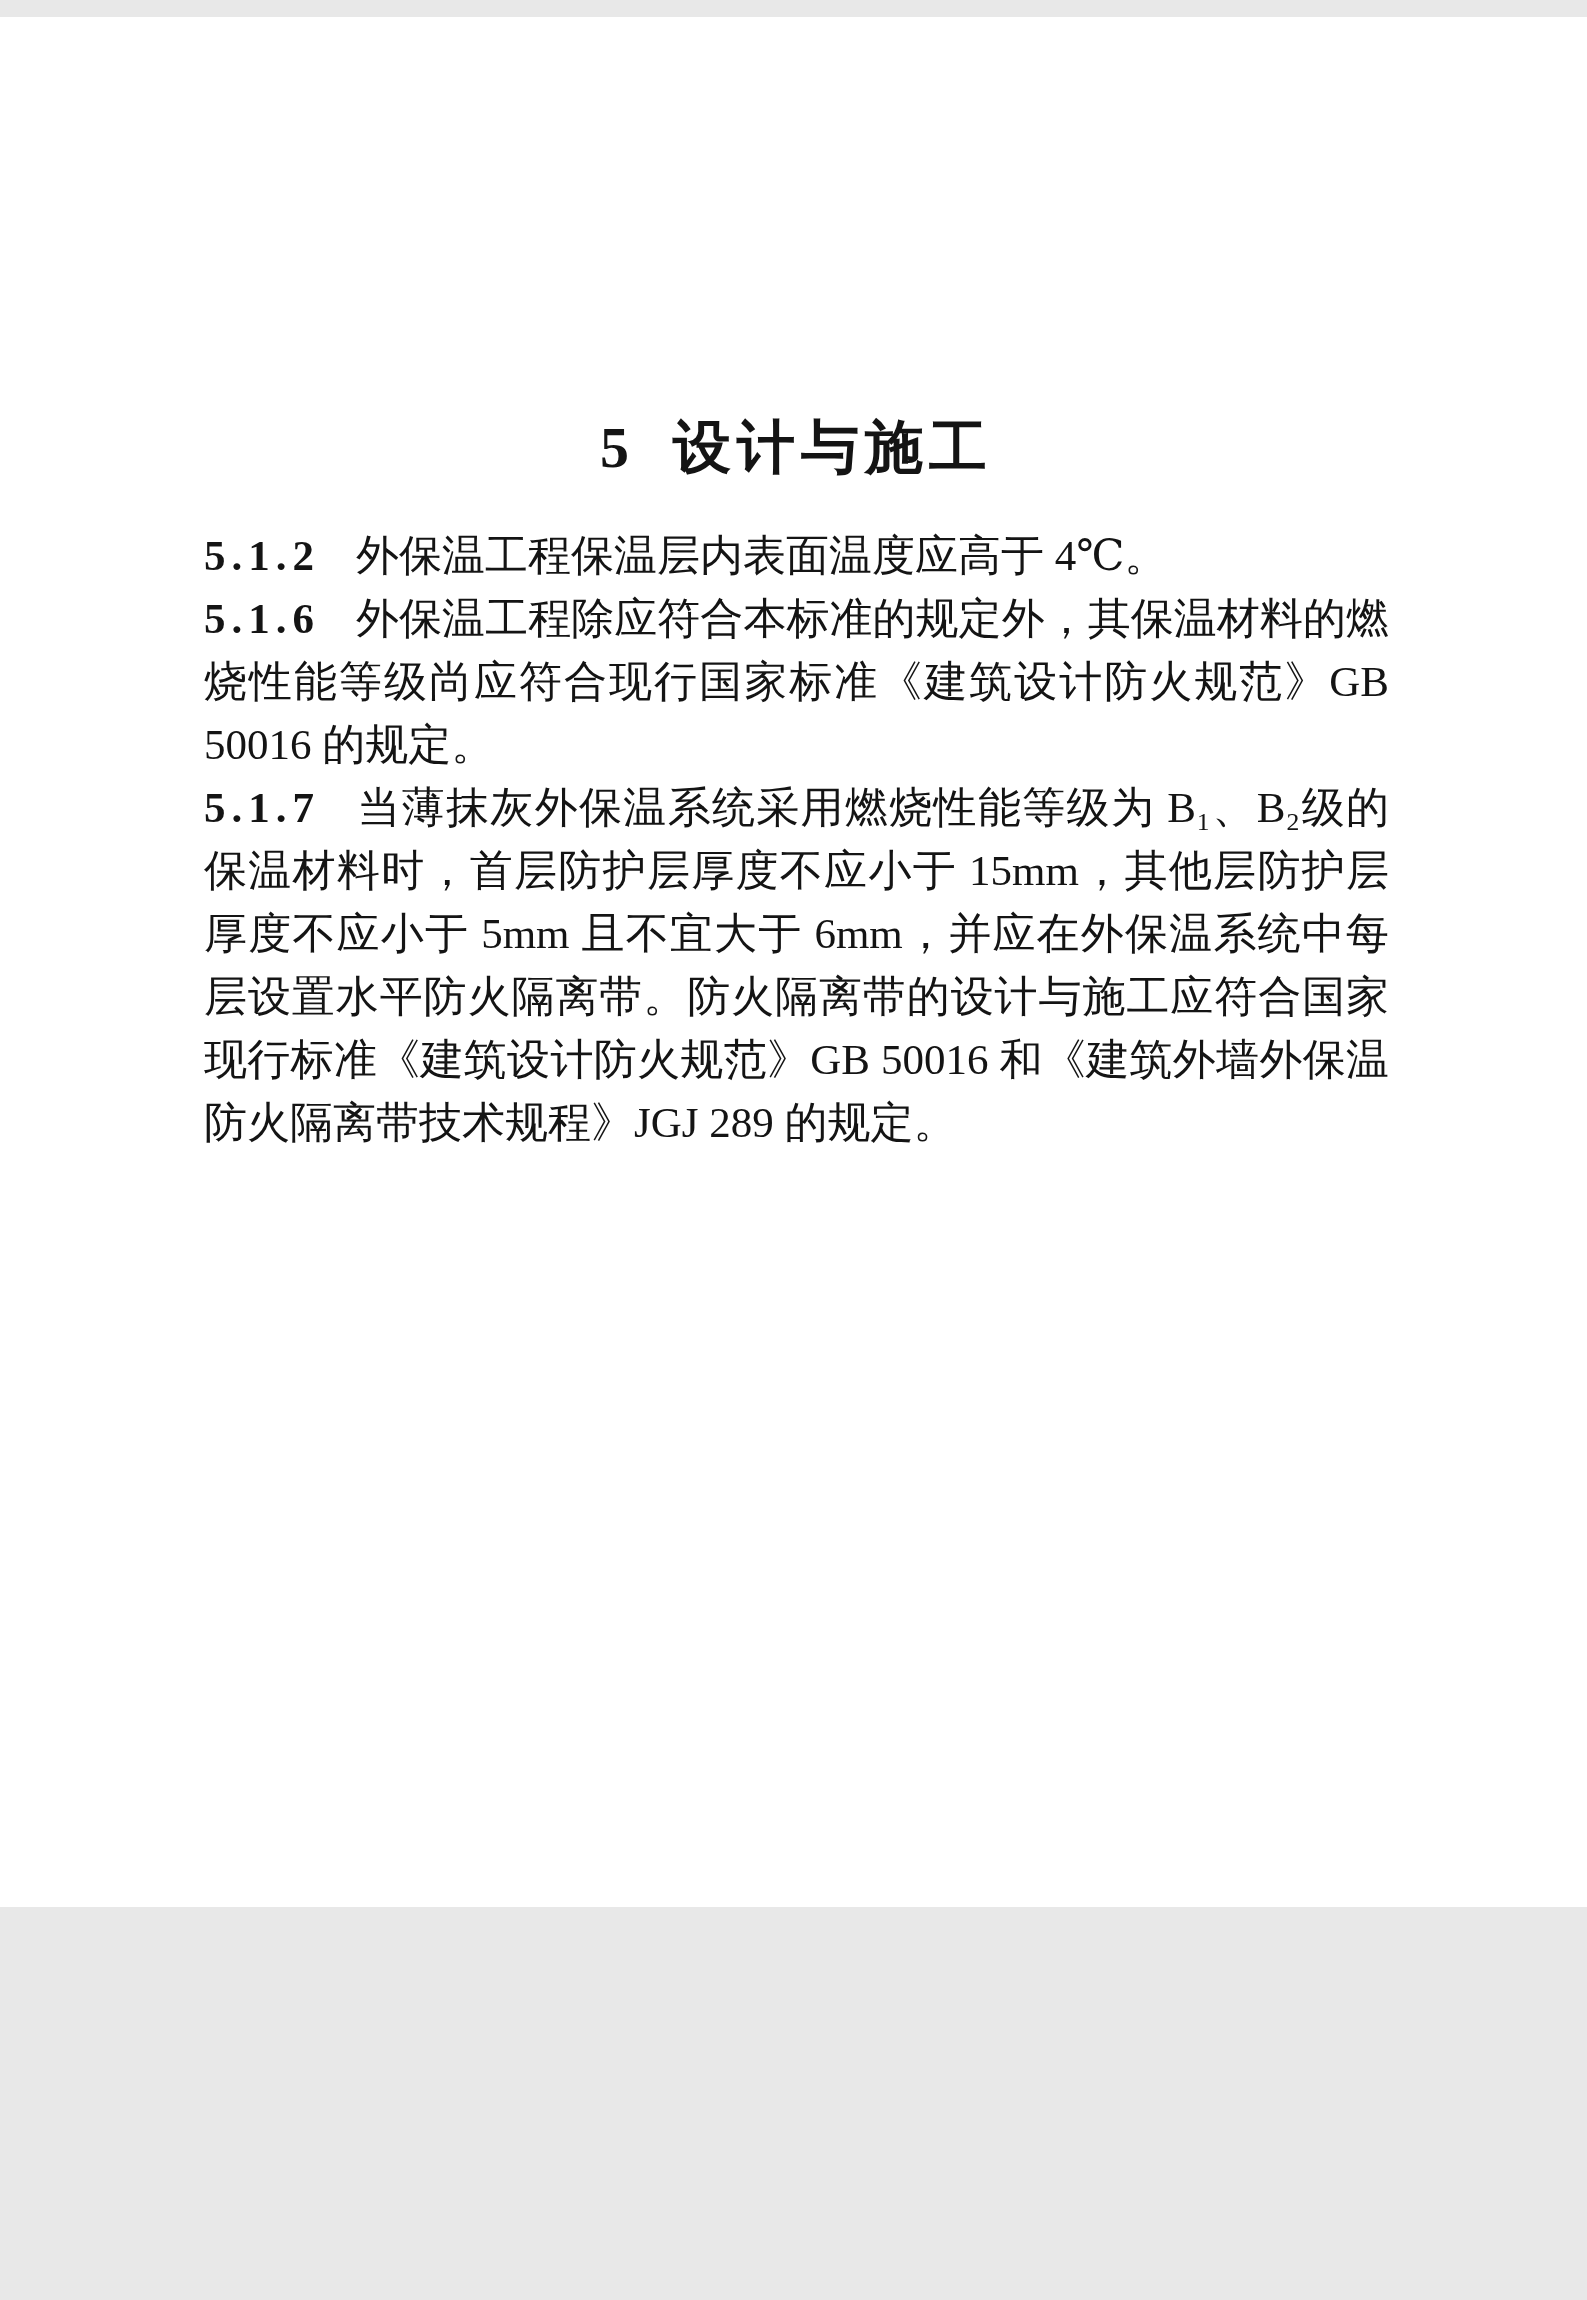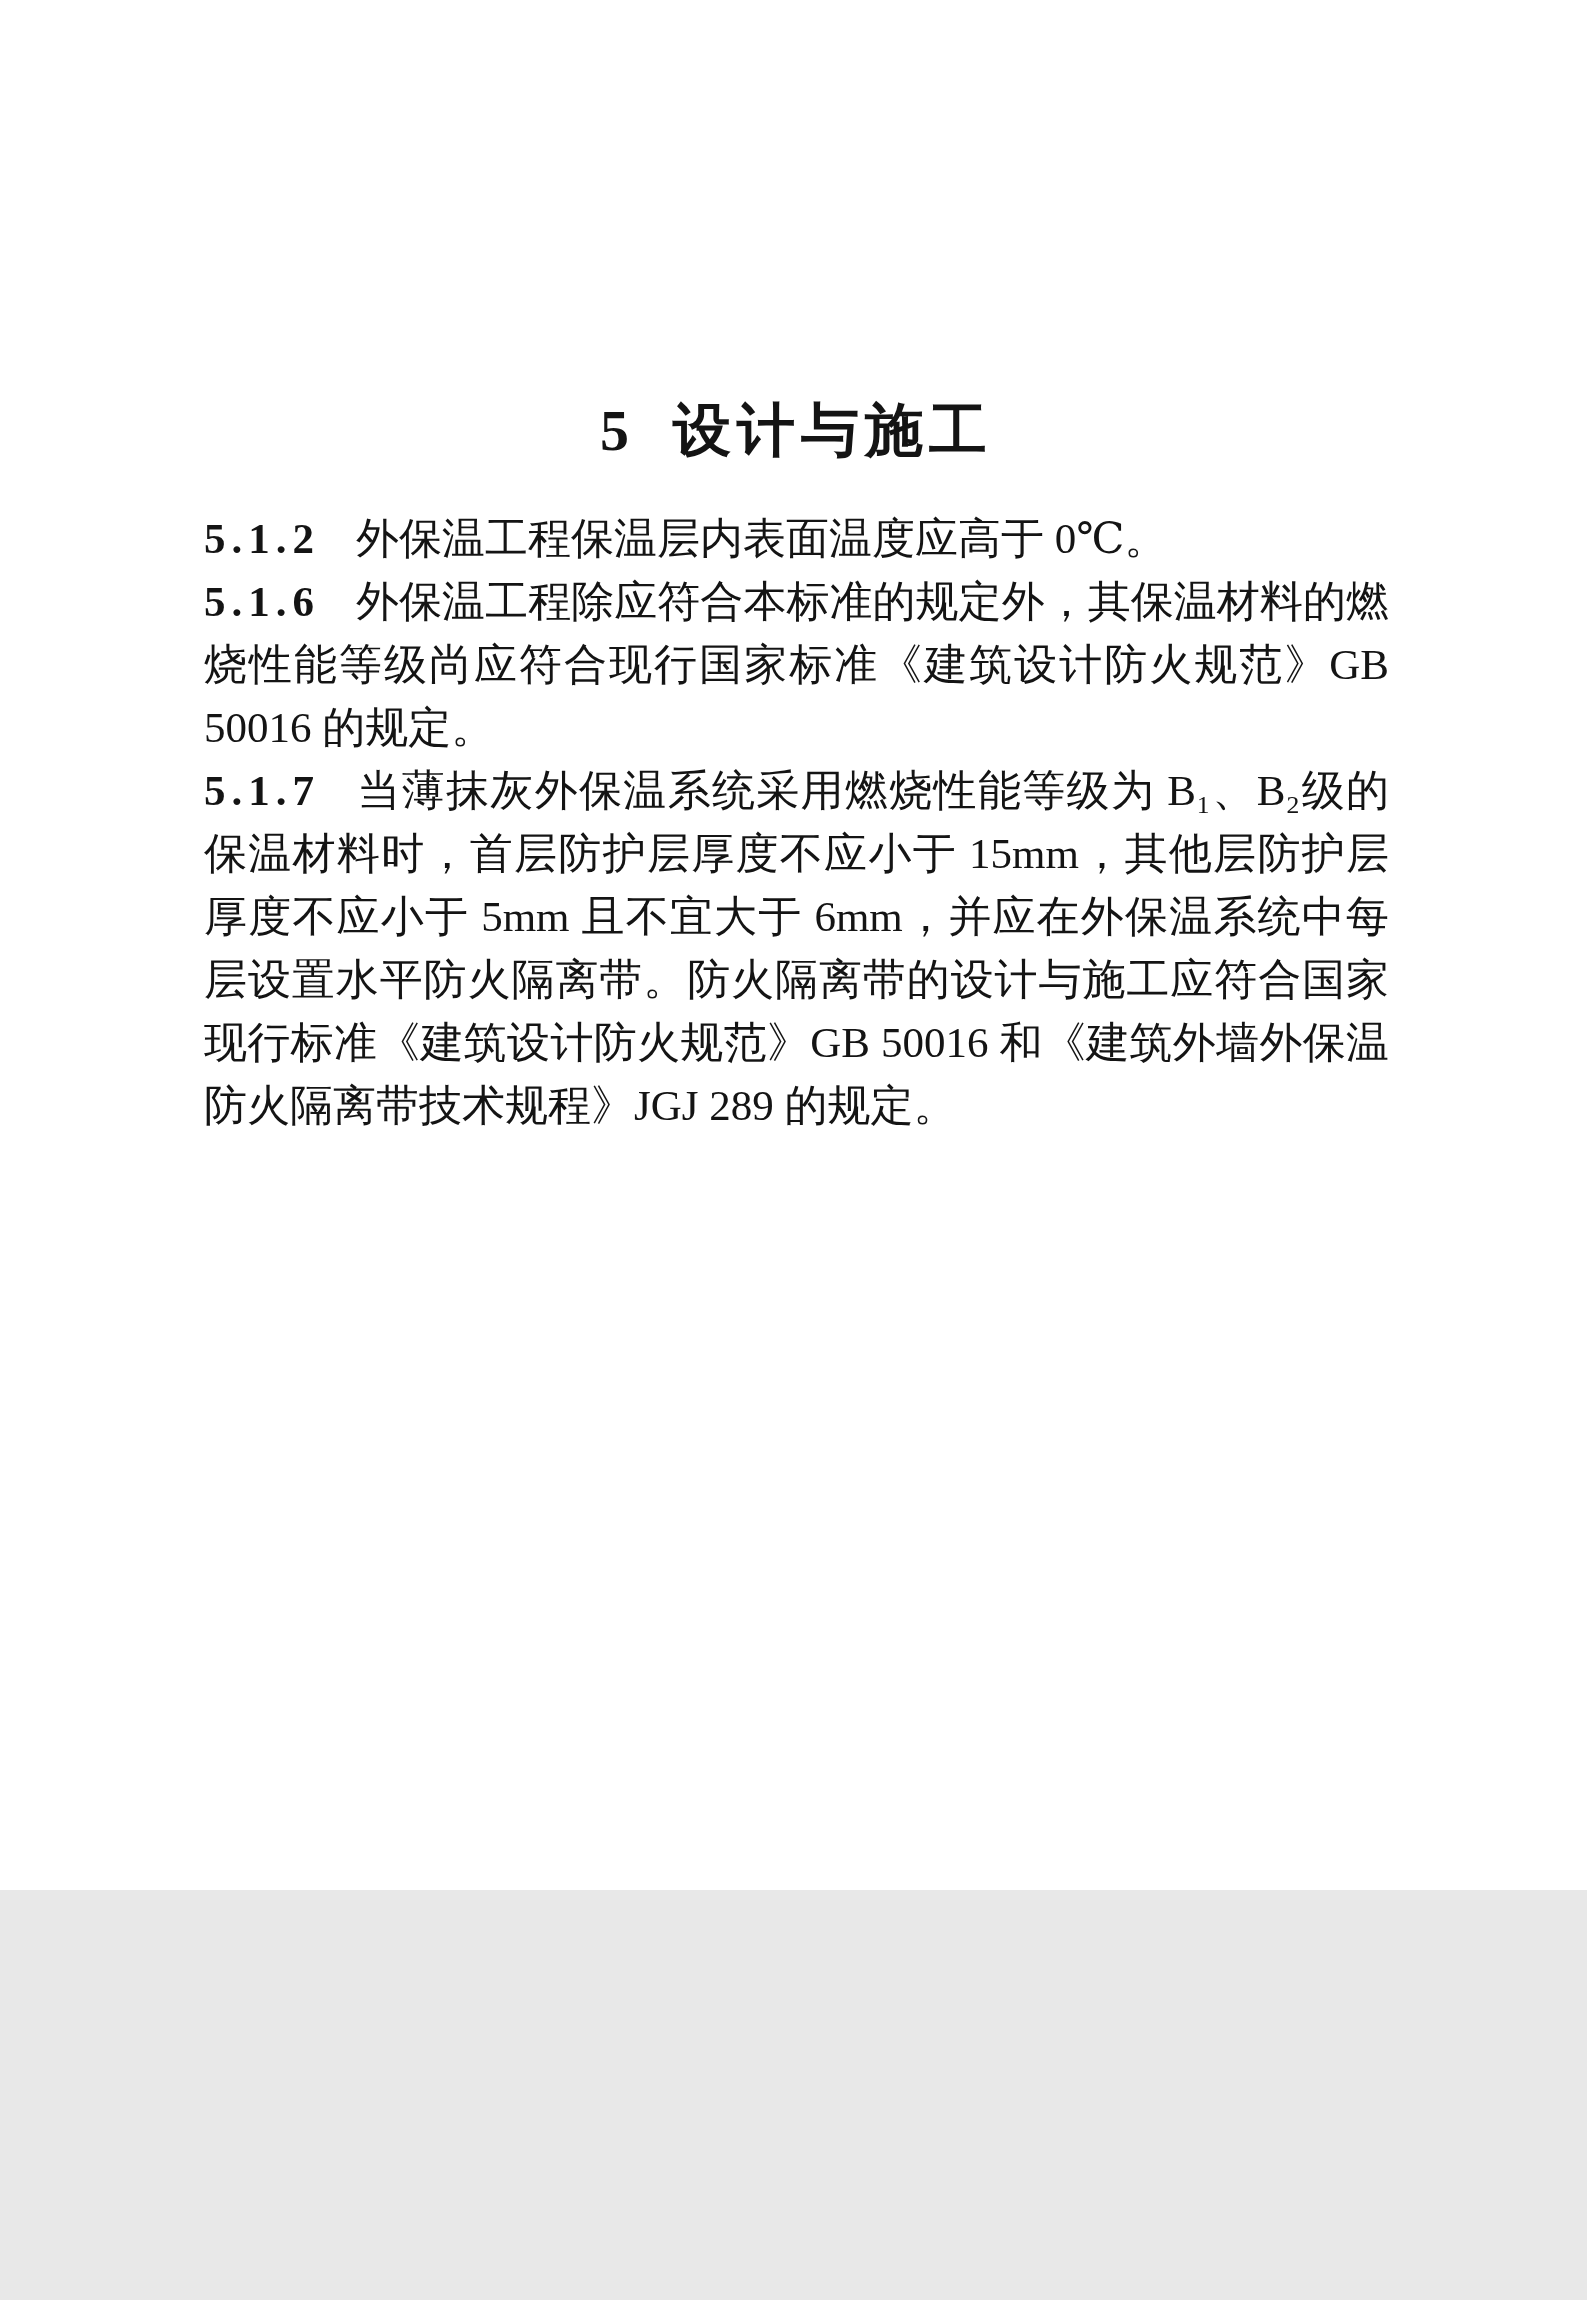--- a/index.html
+++ b/index.html
@@ -1,20 +1,20 @@
 <!DOCTYPE html>
 <html lang="zh"><head>
 <meta charset="utf-8">
 <style>
   html, body { margin: 0; padding: 0; background: #e8e8e8; }
   .page {
     position: relative;
     width: 1587px;
     height: 1890px;
-    margin: 0 auto;
+    margin: 17px auto;
     background: #ffffff;
     overflow: hidden;
     font-family: "Liberation Serif", "DejaVu Serif", "DejaVu Sans", serif;
     color: #141414;
   }
   .content {
     position: absolute;
     left: 204px;
     top: 0;
     width: 1185px;
@@ -92,21 +92,21 @@
 <div class="page">
 
   <main class="content">
 
     <h1 class="chapter">
       <span class="chap-num">5</span><span>设计与施工</span>
     </h1>
 
 
     <div class="clauses">
-      <p class="clause"><span class="num">5.1.2</span><span class="txt">外保温工程保温层内表面温度应高于 0℃。</span></p>
+      <p class="clause"><span class="num">5.1.2</span><span class="txt">外保温工程保温层内表面温度应高于 4℃。</span></p>
       <p class="clause"><span class="num">5.1.6</span><span class="txt">外保温工程除应符合本标准的规定外，其保温材料的燃烧性能等级尚应符合现行国家标准《建筑设计防火规范》GB 50016 的规定。</span></p>
       <p class="clause"><span class="num">5.1.7</span><span class="txt">当薄抹灰外保温系统采用燃烧性能等级为 B₁、B₂级的保温材料时，首层防护层厚度不应小于 15mm，其他层防护层厚度不应小于 5mm 且不宜大于 6mm，并应在外保温系统中每层设置水平防火隔离带。防火隔离带的设计与施工应符合国家现行标准《建筑设计防火规范》GB 50016 和《建筑外墙外保温防火隔离带技术规程》JGJ 289 的规定。</span></p>
     </div>
 
   </main>
 
   <div class="pageno">11</div>
 
   <footer class="watermark">
     <svg class="wm-logo" width="76" height="66" viewBox="0 0 76 66" aria-hidden="true">

